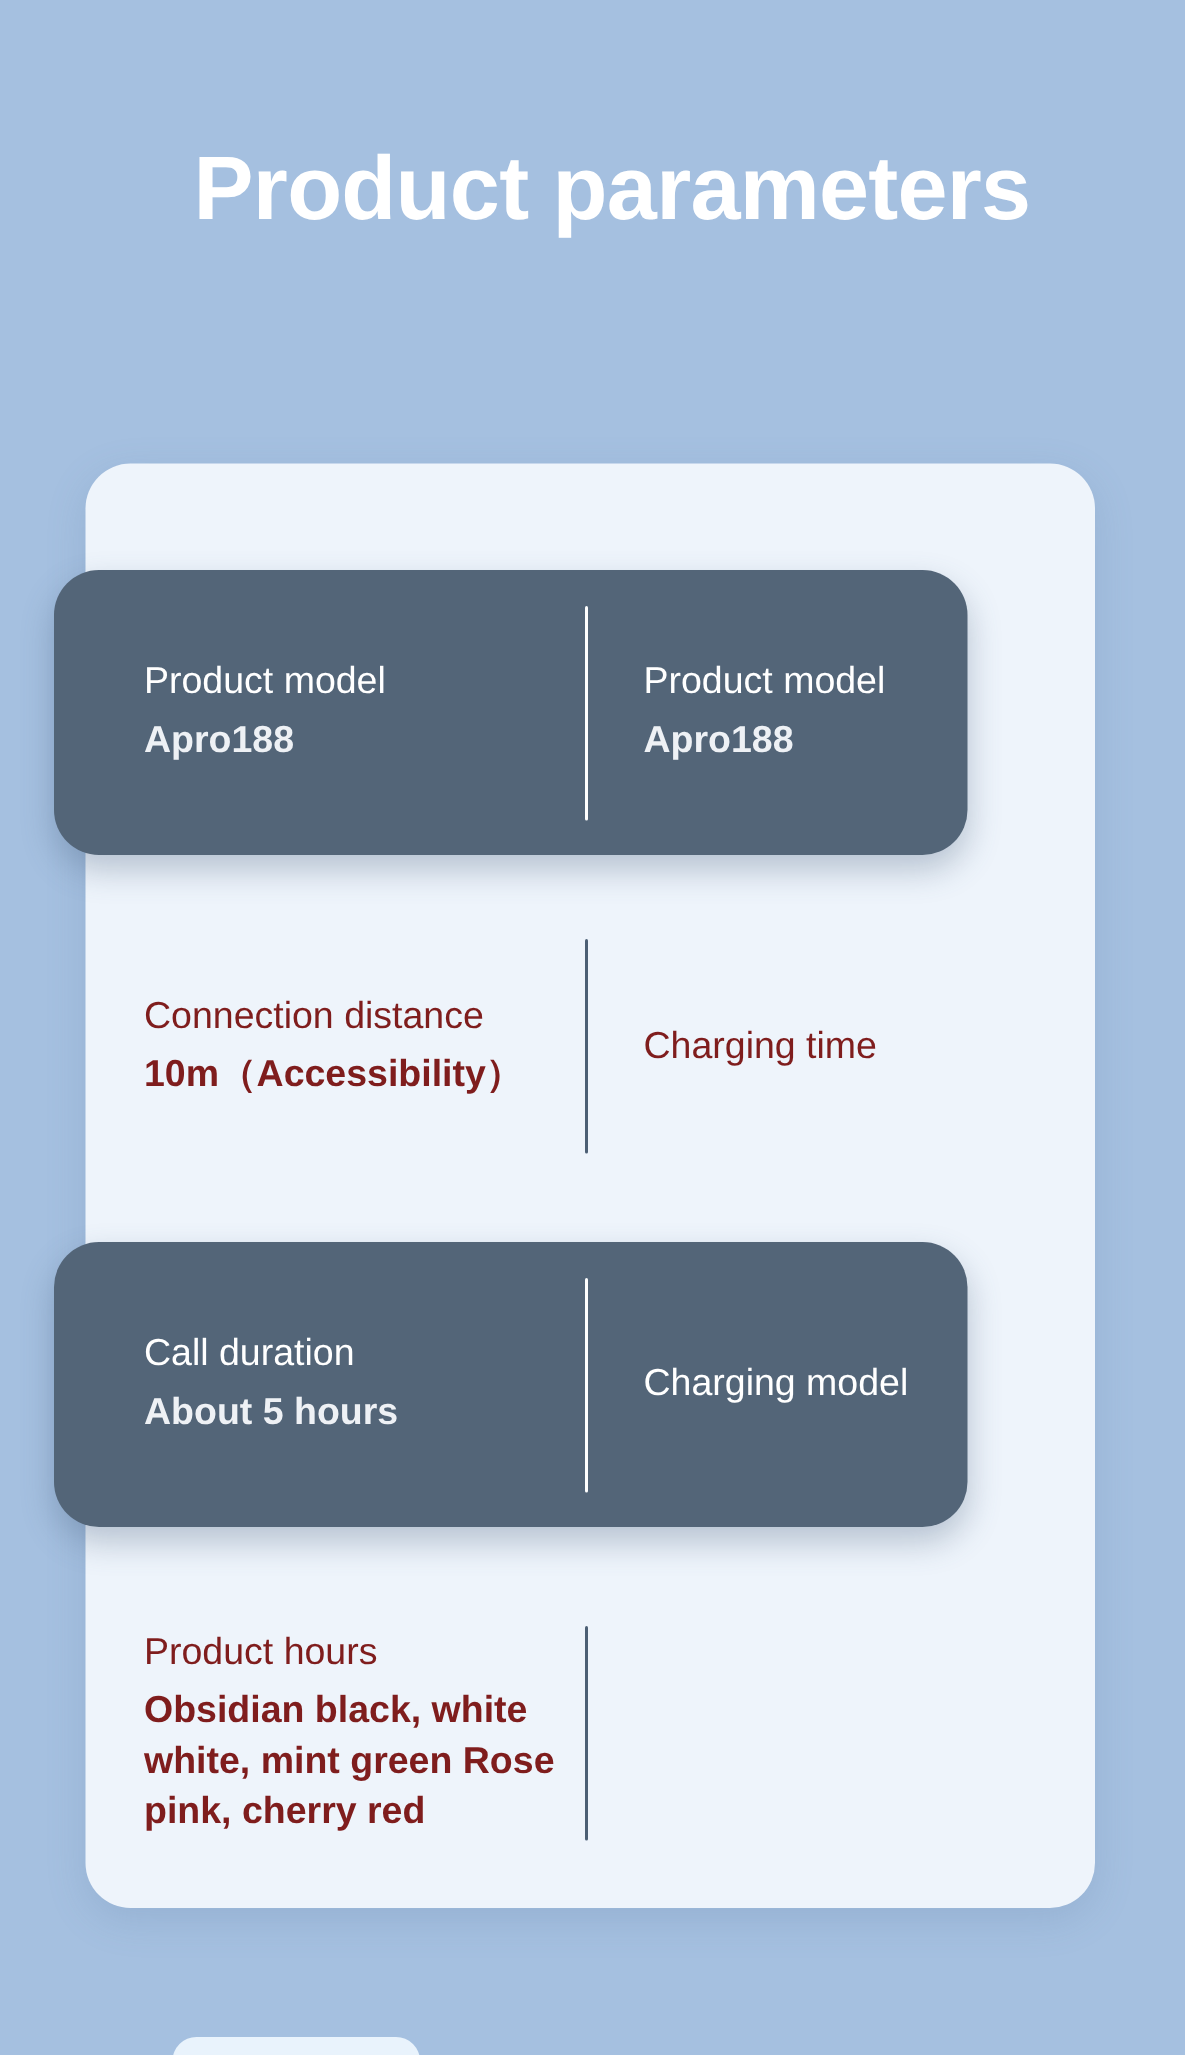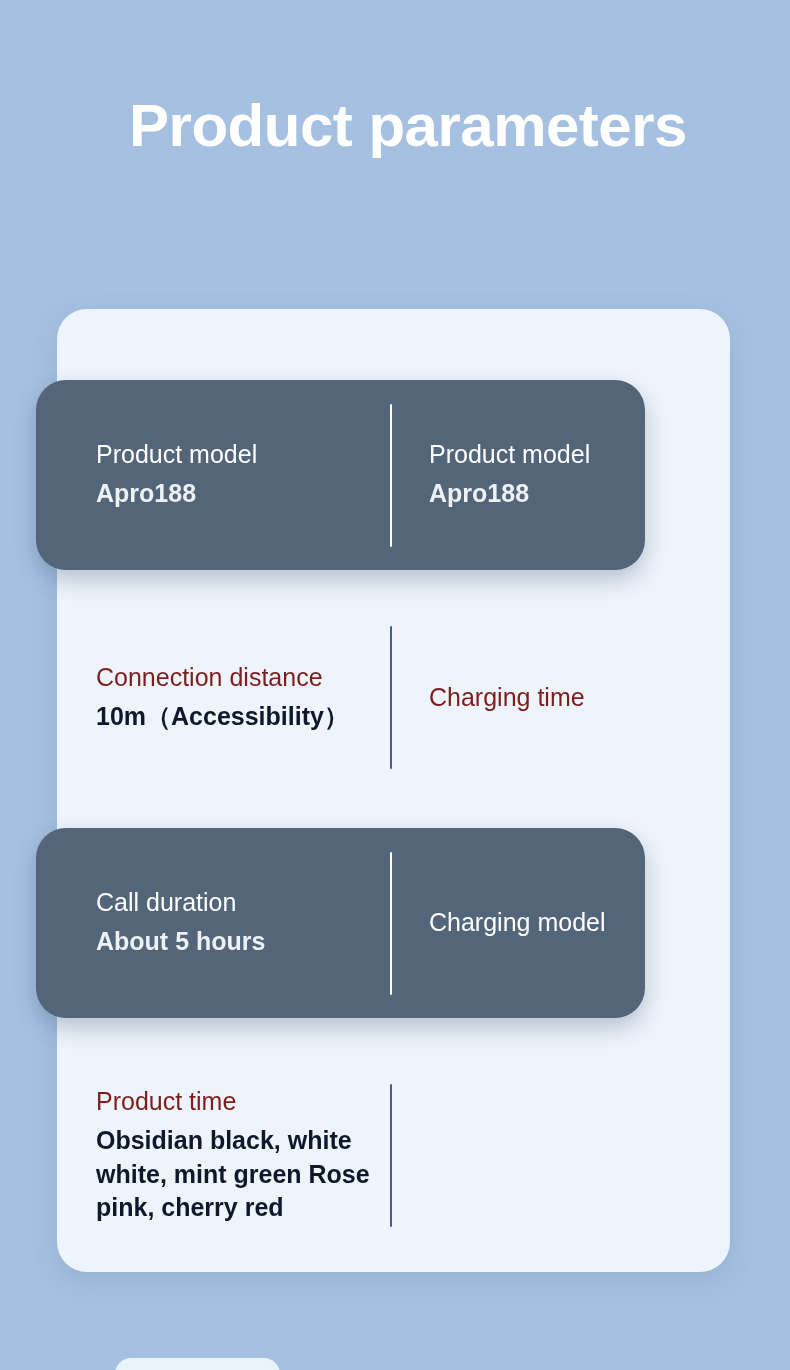--- a/index.html
+++ b/index.html
@@ -118,21 +118,21 @@
   .cell-value {
     font-size: 25px;
     line-height: 1.34;
     font-weight: 700;
     padding-top: 7px;
   }
 
   .spec-row.dark .cell-label { color: #ffffff; }
   .spec-row.dark .cell-value { color: #eef1f5; }
   .spec-row.light .cell-label { color: #7f1d1d; }
-  .spec-row.light .cell-value { color: #0f172a; }
+  .spec-row.light .cell-value { color: #7f1d1d; }
 
   
   .next-card-peek {
     position: absolute;
     left: 115px;
     top: 1358px;
     width: 165px;
     height: 40px;
     background: #e9f3fc;
     border-radius: 16px 16px 0 0;
@@ -176,19 +176,19 @@
     <div class="cell-value">About 5 hours</div>
   </div>
   <div class="divider"></div>
   <div class="cell right">
     <div class="cell-label">Charging model</div>
   </div>
 </div>
 
 <div class="spec-row light row-3">
   <div class="cell left">
-    <div class="cell-label">Product time</div>
+    <div class="cell-label">Product hours</div>
     <div class="cell-value">Obsidian black, white white, mint green Rose pink, cherry red</div>
   </div>
   <div class="divider"></div>
 </div>
 
 <div class="next-card-peek"></div>
 
 </body></html>

